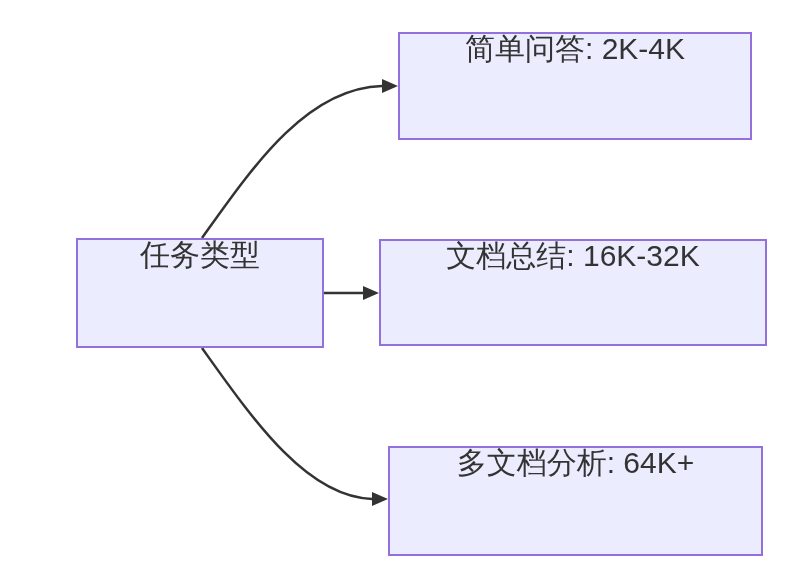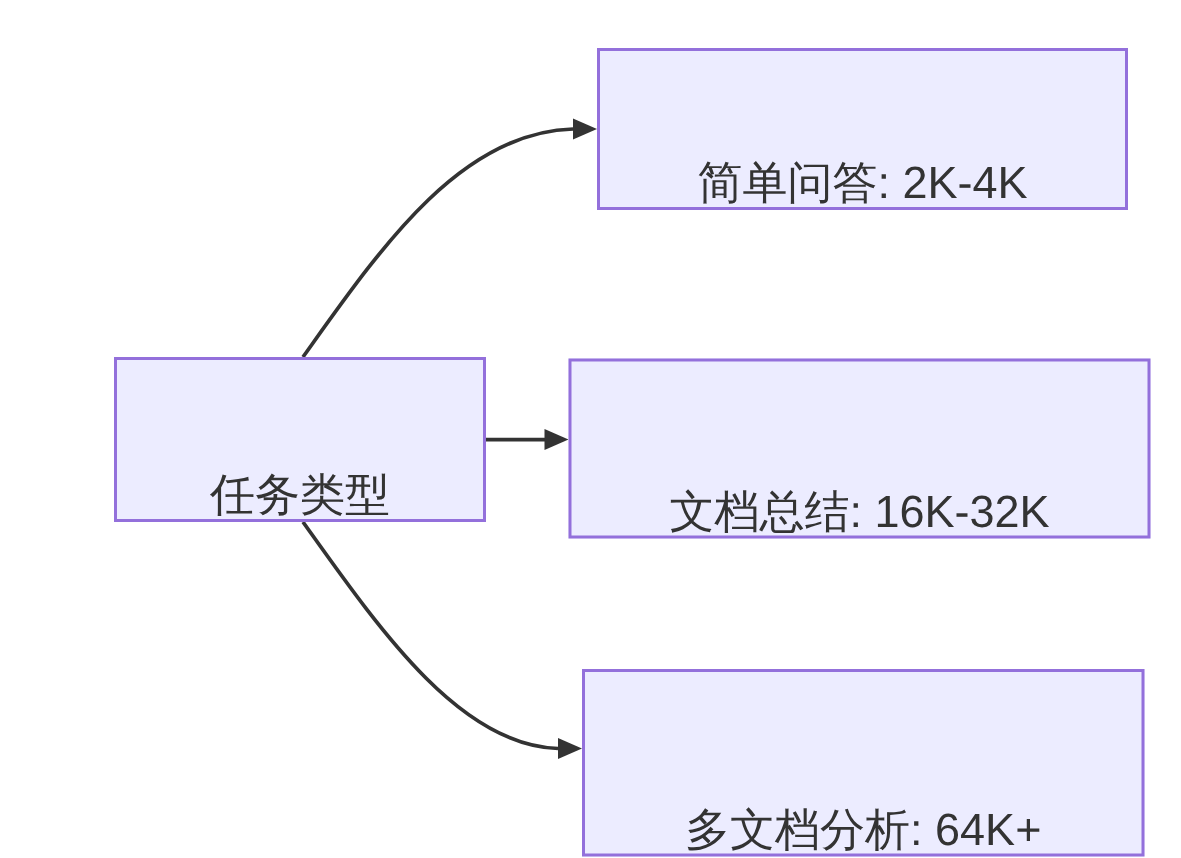--- a/index.html
+++ b/index.html
@@ -38,29 +38,29 @@
   }
   .node {
     position: absolute;
     z-index: 2;
     background: var(--node-fill);
     border: 2px solid var(--node-border);
     color: var(--text);
     font-size: 30px;
     line-height: 1;
     display: flex;
-    align-items: flex-end;
+    align-items: flex-start;
     justify-content: center;
     text-align: center;
     white-space: nowrap;
   }
   .node-root  { left: 32px;  top: 238px; width: 248px; height: 110px; margin-left: 44px; }
   .node-qa    { left: 398px; top: 32px;  width: 354px; height: 108px; }
-  .node-doc   { left: 379px; top: 239px; width: 388px; height: 120px; }
-  .node-multi { left: 388px; top: 446px; width: 375px; height: 125px; }
+  .node-doc   { left: 379px; top: 239px; width: 388px; height: 107px; }
+  .node-multi { left: 388px; top: 446px; width: 375px; height: 110px; }
 </style>
 </head>
 <body>
 
 <div class="canvas">
 
   <svg class="edges" viewBox="0 0 787 572" xmlns="http://www.w3.org/2000/svg">
 
     <g>
       <path d="M202,238 C252,168 306,88 382,86"></path>

